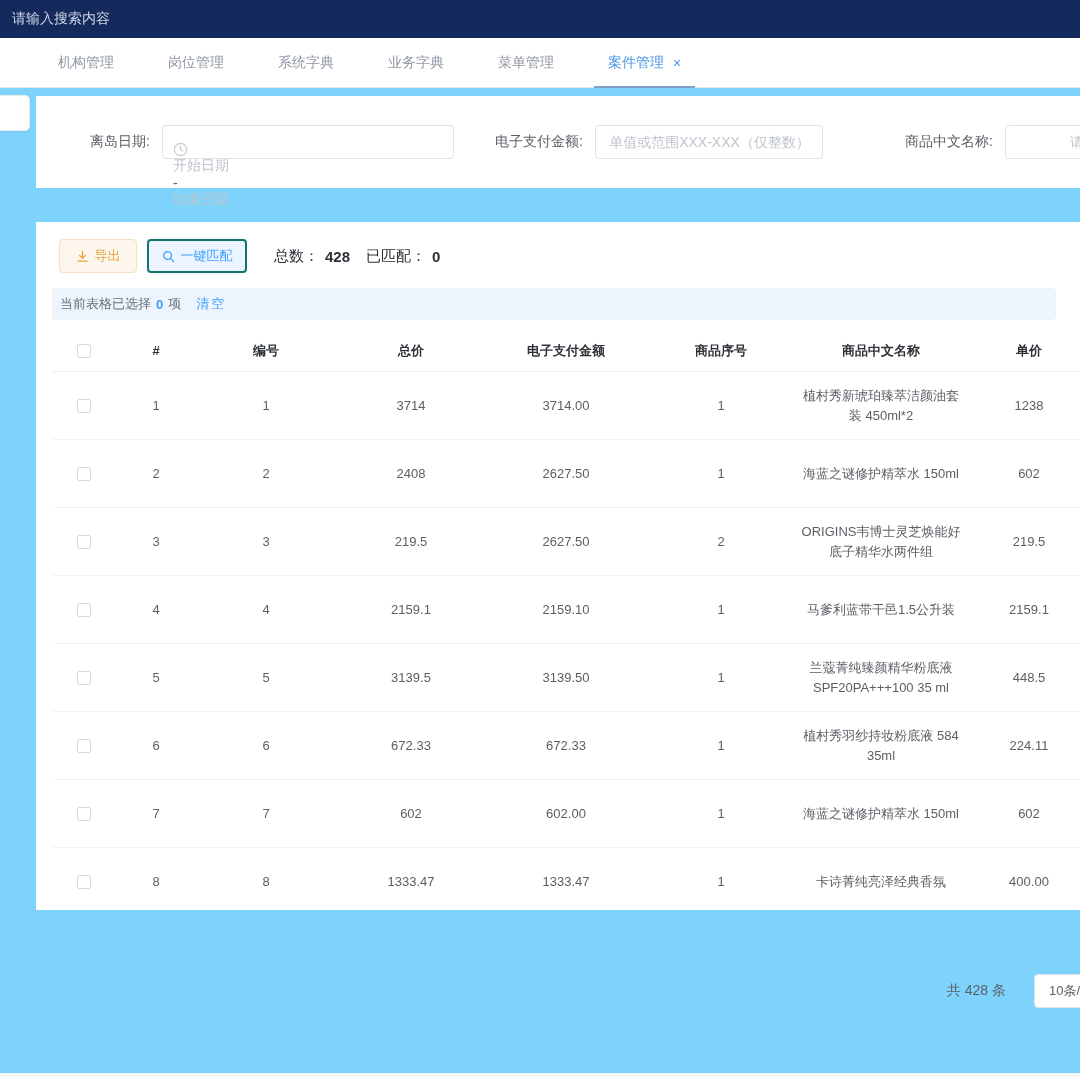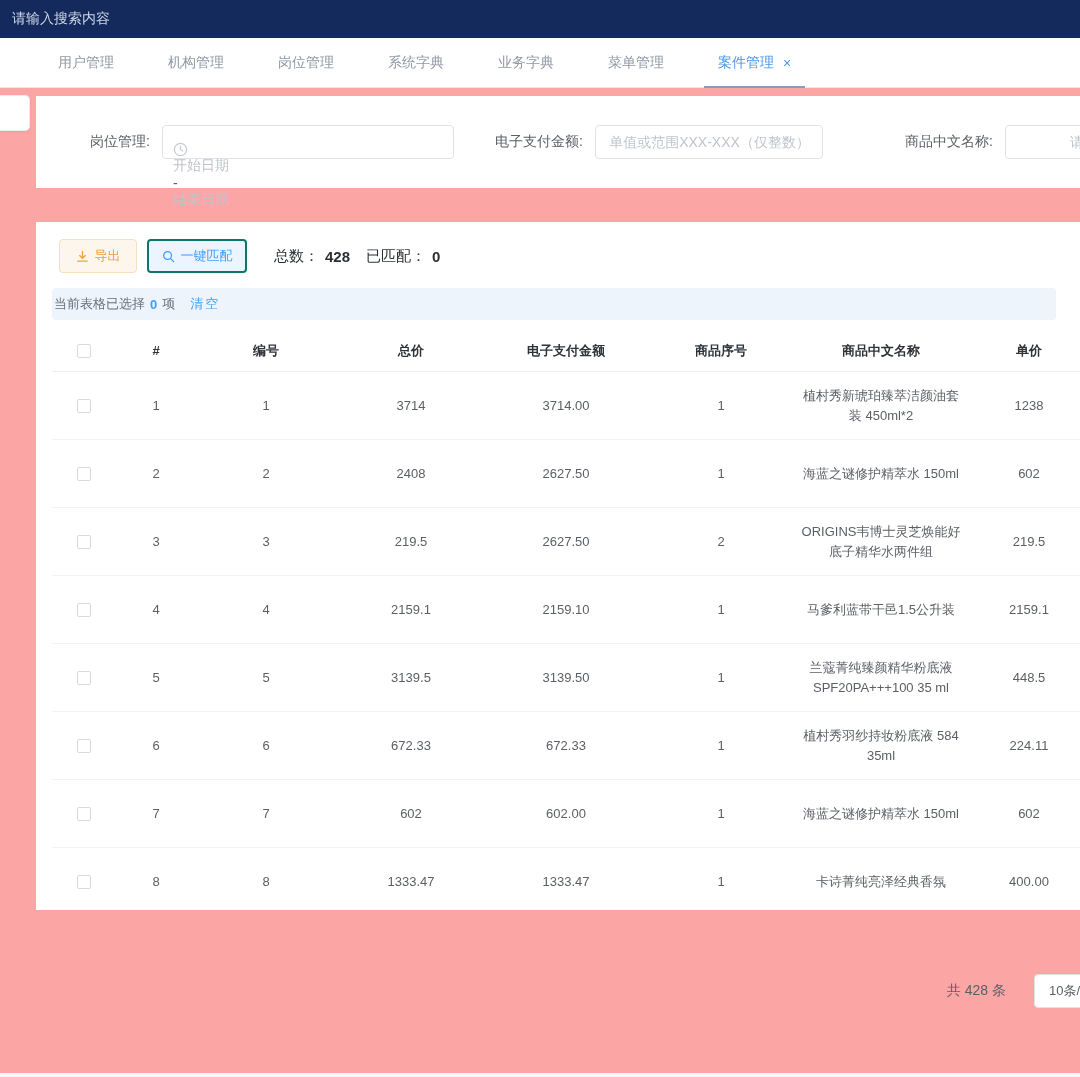--- a/index.html
+++ b/index.html
@@ -1,18 +1,18 @@
 <!DOCTYPE html>
 <html><head>
 <meta charset="utf-8">
 <style>
   * { margin:0; padding:0; box-sizing:border-box; }
   html,body { width:1080px; }
   body { font-family:"Liberation Sans","DejaVu Sans",sans-serif; background:#f6f7f9; }
-  #root { position:relative; width:1080px; height:1073px; overflow:hidden; background:#fca5a5; }
+  #root { position:relative; width:1080px; height:1073px; overflow:hidden; background:#7dd3fc; }
 
   
   .topbar { position:absolute; top:0; left:0; width:1080px; height:38px; background:#142a5c; display:flex; align-items:center; padding-left:12px; }
   .topbar-search { color:#cdd5e6; font-size:14px; }
 
   
   .tabbar { position:absolute; top:38px; left:0; width:1080px; height:50px; background:#ffffff; border-bottom:1px solid #e8eaee; display:flex; align-items:stretch; padding-left:38px; gap:14px; }
   .tab { position:relative; display:flex; align-items:center; padding:0 20px; font-size:14px; color:#9097a3; cursor:pointer; white-space:nowrap; }
   .tab.active { color:#4a97e8; }
   .tab.active::after { content:""; position:absolute; left:6px; right:6px; bottom:-1px; height:2px; background:#7f9fc6; }
@@ -41,21 +41,21 @@
   .main-card { position:absolute; top:222px; left:36px; right:0; height:688px; background:#ffffff; }
 
   .toolbar { position:absolute; top:16px; left:16px; right:0; height:36px; display:flex; align-items:center;padding-left:7px; }
   .btn { display:flex; align-items:center; justify-content:center; gap:6px; height:34px; border-radius:4px; font-size:13px; cursor:pointer; }
   .btn-export { width:78px; background:#fdf6ec; border:1px solid #f6e0bd; color:#e6a23c; }
   .btn-match { width:100px; margin-left:10px; background:#ecf5ff; border:2px solid #0f766e; color:#409eff; }
   .stats { margin-left:27px; font-size:15px; color:#2b2f36; display:flex; align-items:center; gap:6px; }
   .stats .lbl { font-weight:500; }
   .stats .val { font-weight:700; margin-right:10px; }
 
-  .sel-bar { position:absolute; top:66px; left:16px; right:24px; height:32px; background:#eef4fb; border-radius:4px; display:flex; align-items:center; padding-left:2px; font-size:13px; color:#66717f; gap:5px; }
+  .sel-bar { position:absolute; top:66px; left:16px; right:24px; height:32px; background:#eef4fb; border-radius:4px; display:flex; align-items:center; padding-left:8px; font-size:13px; color:#66717f; gap:5px; }
   .sel-count { color:#409eff; font-weight:700; }
   .sel-clear { color:#409eff; margin-left:10px; cursor:pointer; letter-spacing:2px; }
 
   
   .table-clip { position:absolute; top:108px; left:16px; width:1040px; height:578px; overflow:hidden; }
   .tr { display:flex; align-items:center; border-bottom:1px solid #f1f3f6; }
   .thead { height:42px; border-bottom:1px solid #ebeef5; }
   .td { font-size:13px; color:#5c6066; text-align:center; line-height:20px; padding:12px 4px; }
   .thead .td { font-weight:700; color:#2f3338; padding:0 4px; }
   .c-check { width:64px; flex:0 0 auto; display:flex; justify-content:center; padding:0; }
@@ -80,24 +80,20 @@
 <body>
 
 <div id="root">
 
   <div class="topbar">
     <span class="topbar-search">请输入搜索内容</span>
   </div>
 
   <div class="tabbar">
 
-      <div class="tab">
-        <span>用户管理</span>
-
-      </div>
 
       <div class="tab">
         <span>机构管理</span>
 
       </div>
 
       <div class="tab">
         <span>岗位管理</span>
 
       </div>
@@ -121,21 +117,21 @@
         <span>案件管理</span>
         <span class="tab-close">×</span>
       </div>
     </div>
 
   <div class="side-box"></div>
 
   <div class="filter-card">
 
     <div class="filter-group g-date">
-      <span class="filter-label">岗位管理:</span>
+      <span class="filter-label">离岛日期:</span>
       <div class="inp date-range">
         <svg class="clock" viewBox="0 0 16 16">
           <circle cx="8" cy="8" r="6.5" fill="none" stroke="#c7ccd4" stroke-width="1.3"></circle>
           <path d="M8 4.5 V8 L10.5 9.5" fill="none" stroke="#c7ccd4" stroke-width="1.3" stroke-linecap="round"></path>
         </svg>
         <span class="ph seg">开始日期</span>
         <span class="ph" style="color:#5c6066;">-</span>
         <span class="ph seg">结束日期</span>
       </div>
     </div>

